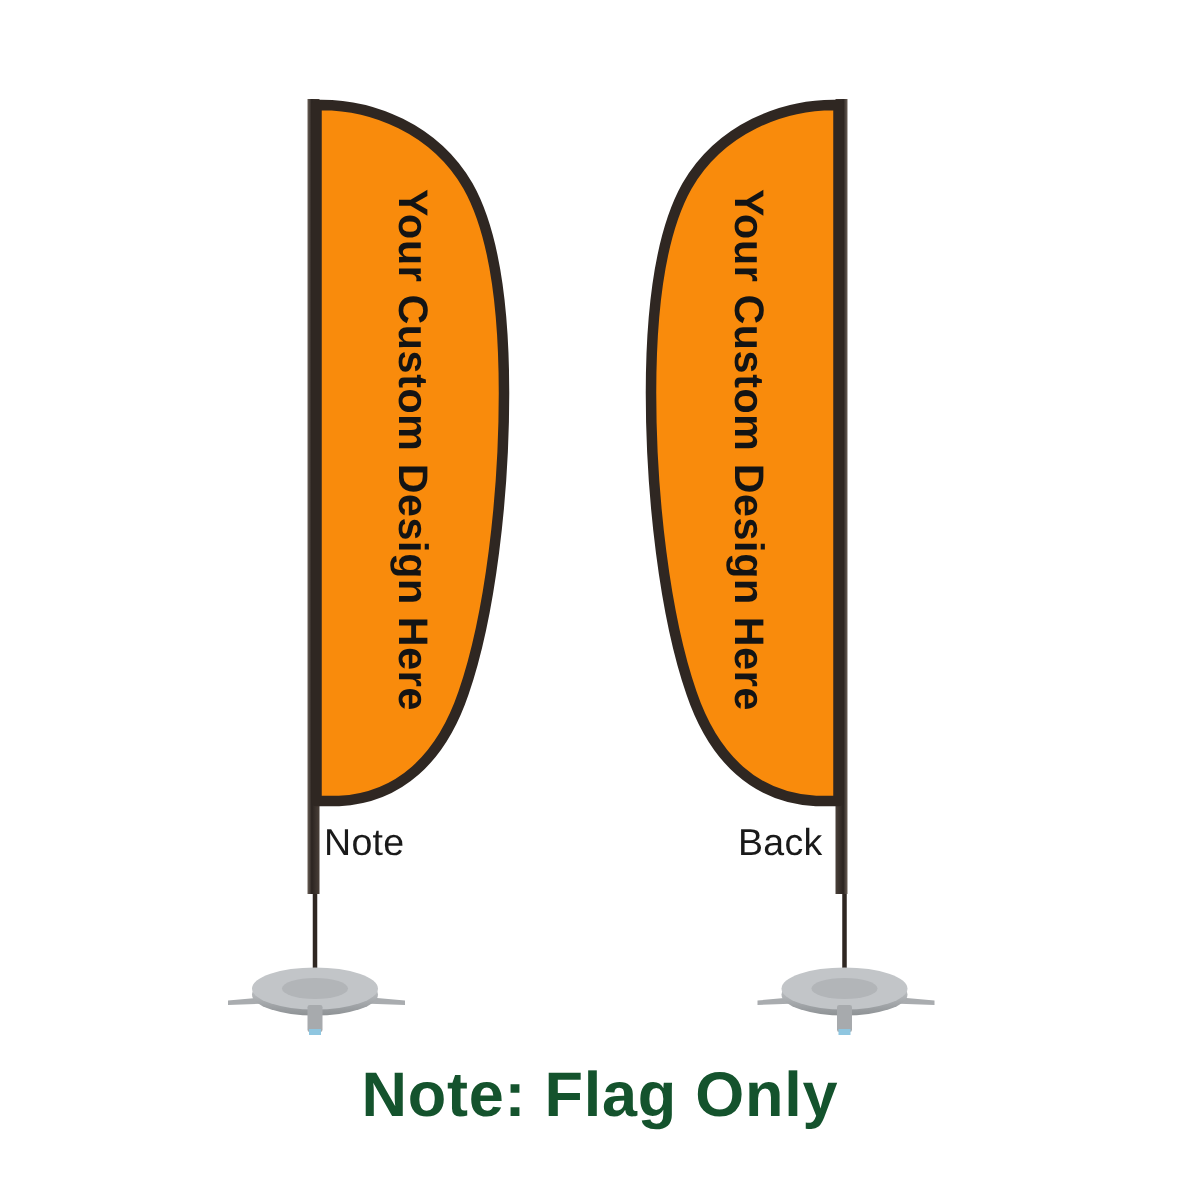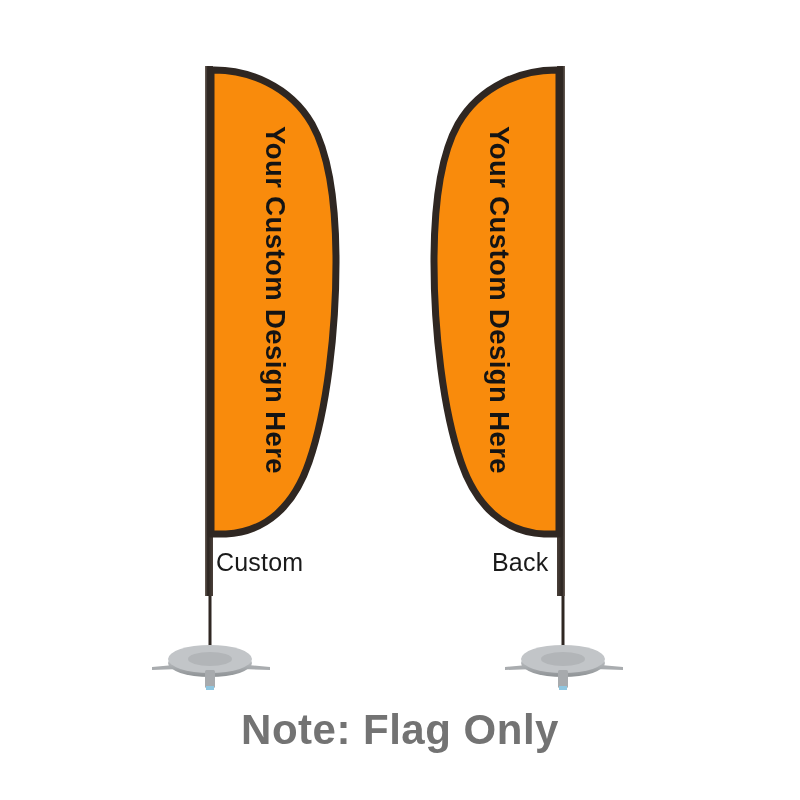--- a/index.html
+++ b/index.html
@@ -46,21 +46,21 @@
   }
   #note-text {
     position: absolute;
     left: 0;
     top: 706px;
     width: 800px;
     text-align: center;
     font-family: "Liberation Sans", sans-serif;
     font-size: 42px;
     font-weight: bold;
-    color: #737373;
+    color: #14532d;
     letter-spacing: 0.5px;
     white-space: nowrap;
   }
   .flag-text {
     font-family: "Liberation Sans", sans-serif;
     font-size: 27.5px;
     font-weight: bold;
     fill: #141414;
     letter-spacing: 0.4px;
   }
@@ -140,19 +140,19 @@
         C 434 330, 443 410, 461 462
         C 476 506, 504 532, 544 534
         L 559 534
         Z" fill="#F98B0C" stroke="#2F2722" stroke-width="7" stroke-linejoin="round"></path>
 
     <g transform="translate(497,300) rotate(90)">
       <text class="flag-text" x="0" y="0" text-anchor="middle" dominant-baseline="middle">Your Custom Design Here</text>
     </g>
   </svg>
 
-  <div class="side-label" id="label-front">Custom</div>
+  <div class="side-label" id="label-front">Note</div>
 
   <div class="side-label" id="label-back">Back</div>
 
   <div id="note-text">Note: Flag Only</div>
 
 </div>
 
 </body></html>

